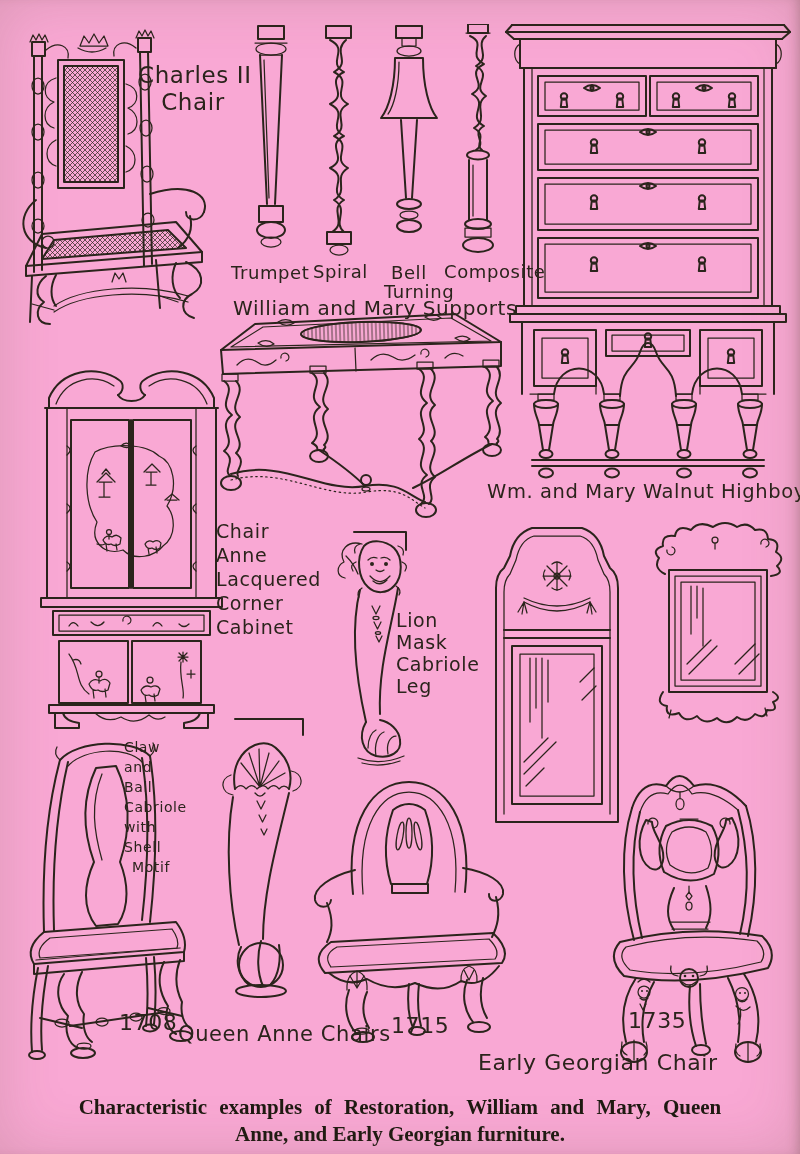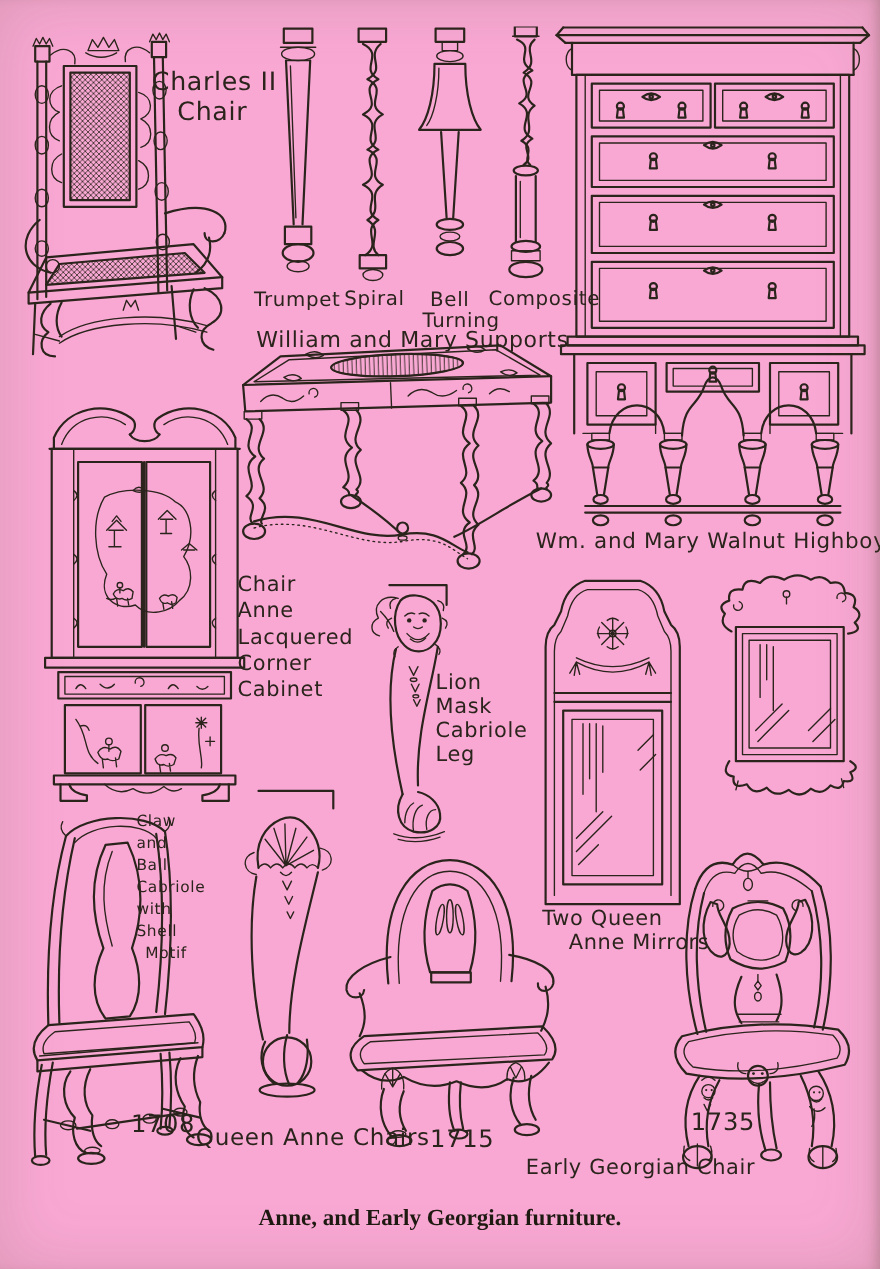--- a/index.html
+++ b/index.html
@@ -364,24 +364,20 @@
     <circle cx="72" cy="26" r="3" class="t"></circle>
       <path d="M72,29 v6" class="t"></path>
     <rect x="26" y="56" width="98" height="122"></rect>
     <rect x="32" y="62" width="86" height="110" class="t"></rect>
     <rect x="38" y="68" width="74" height="98" class="t"></rect>
     <path d="M48,72 V120 M54,72 V104 M60,74 V132" class="t"></path>
     <path d="M44,150 L68,126 M46,160 L74,132 M92,150 L112,130 M96,160 L116,140" class="t"></path>
     <path d="M20,178 Q12,190 24,192 Q22,204 36,199 Q42,210 54,202 Q62,212 74,204 Q84,213 94,203 Q104,210 112,200 Q122,206 124,196 Q136,198 130,188 Q140,184 130,178"></path>
     <path d="M28,196 l-2,8 M122,194 l2,8" class="t"></path>
   </svg>
-  <div class="hand" style="left:489px;top:824px;">
-    <div style="padding-left:4px">Two Queen</div>
-    <div style="padding-left:28px">Anne Mirrors</div>
-  </div>
 
   <svg class="art" style="left:203px;top:713px" width="108" height="292" viewBox="0 0 108 292">
     <path d="M32,6 H100 M100,6 V22"></path>
     <path d="M32,76 C28,54 38,38 52,32 C62,28 70,31 76,38 C86,48 90,62 86,76"></path>
     <path d="M32,76 q6,-7 11,0 q6,-7 11,0 q6,-7 11,0 q6,-7 11,0 q5,-6 10,0" class="t"></path>
     <path d="M57,74 L38,50 M57,74 L46,40 M57,74 L56,36 M57,74 L66,40 M57,74 L76,48 M57,74 L82,60" class="t"></path>
     <path d="M52,80 q5,6 10,0" class="t"></path>
     <path d="M54,88 l4,8 l4,-8 M56,102 l3.5,7 l3.5,-7 M58,116 l3,6 l3,-6" class="t"></path>
     <path d="M30,82 C18,80 16,66 28,62 M88,58 C100,60 102,74 90,78" class="t"></path>
     <path d="M30,84 C22,130 26,190 36,232"></path>
@@ -460,21 +456,21 @@
       <path d="M74,226 C68,240 70,252 76,262"></path>
     <ellipse cx="69" cy="265" rx="7" ry="3" class="t"></ellipse>
       <ellipse cx="70" cy="271" rx="11" ry="5"></ellipse>
     <path d="M174,214 C168,230 172,246 180,256"></path>
       <path d="M190,212 C186,228 188,242 194,252"></path>
     <ellipse cx="186" cy="261" rx="11" ry="5"></ellipse>
     <path d="M116,218 C114,236 116,252 120,262"></path>
       <path d="M126,218 C124,236 126,252 128,260"></path>
     <ellipse cx="124" cy="265" rx="8" ry="4"></ellipse>
   </svg>
-  <div class="hand" style="left:391px;top:1013px;font-size:22px;margin-top:11px;">1715</div>
+  <div class="hand" style="left:391px;top:1013px;font-size:22px;">1715</div>
 
   <svg class="art" style="left:560px;top:746px" width="240" height="338" viewBox="0 0 240 338">
     <path d="M74,194 C62,150 60,100 72,62"></path>
       <path d="M82,192 C72,150 70,104 80,66"></path>
     <path d="M188,190 C198,146 198,98 186,60"></path>
       <path d="M180,188 C190,146 188,102 178,64"></path>
     <path d="M72,62 Q82,32 106,40 Q119,20 134,40 Q160,32 186,60"></path>
     <path d="M80,66 Q88,42 108,48 Q120,30 132,48 Q152,42 178,64" class="t"></path>
     <path d="M106,40 Q119,52 134,40" class="t"></path>
     <path d="M120,46 V52" class="t"></path>
@@ -517,19 +513,20 @@
     <path d="M176,260 q7,8 14,1 M180,262 q2,10 -2,16" class="t"></path>
     <ellipse cx="188" cy="306" rx="13" ry="10"></ellipse>
     <path d="M176,298 q-2,9 4,12 M188,296 v20 M200,298 q2,9 -3,12" class="t"></path>
     <path d="M130,240 C128,262 130,282 136,300"></path>
       <path d="M140,238 C140,260 142,280 146,298"></path>
     <ellipse cx="141" cy="304" rx="9" ry="5"></ellipse>
   </svg>
   <div class="hand" style="left:628px;top:1008px;font-size:22px;">1735</div>
 
   <div class="hand" style="left:178px;top:1022px;font-size:21px;">Queen Anne Chairs</div>
-  <div class="hand" style="left:478px;top:1050px;font-size:19px;">Early Georgian Chair</div>
+  <div class="hand" style="left:478px;top:1050px;font-size:22px;">Early Georgian Chair</div>
 
   <div class="caption">
+    <div class="wide">Characteristic examples of Restoration, William and Mary, Queen</div>
     <div>Anne, and Early Georgian furniture.</div>
   </div>
 
 </div>
 
 </body></html>

